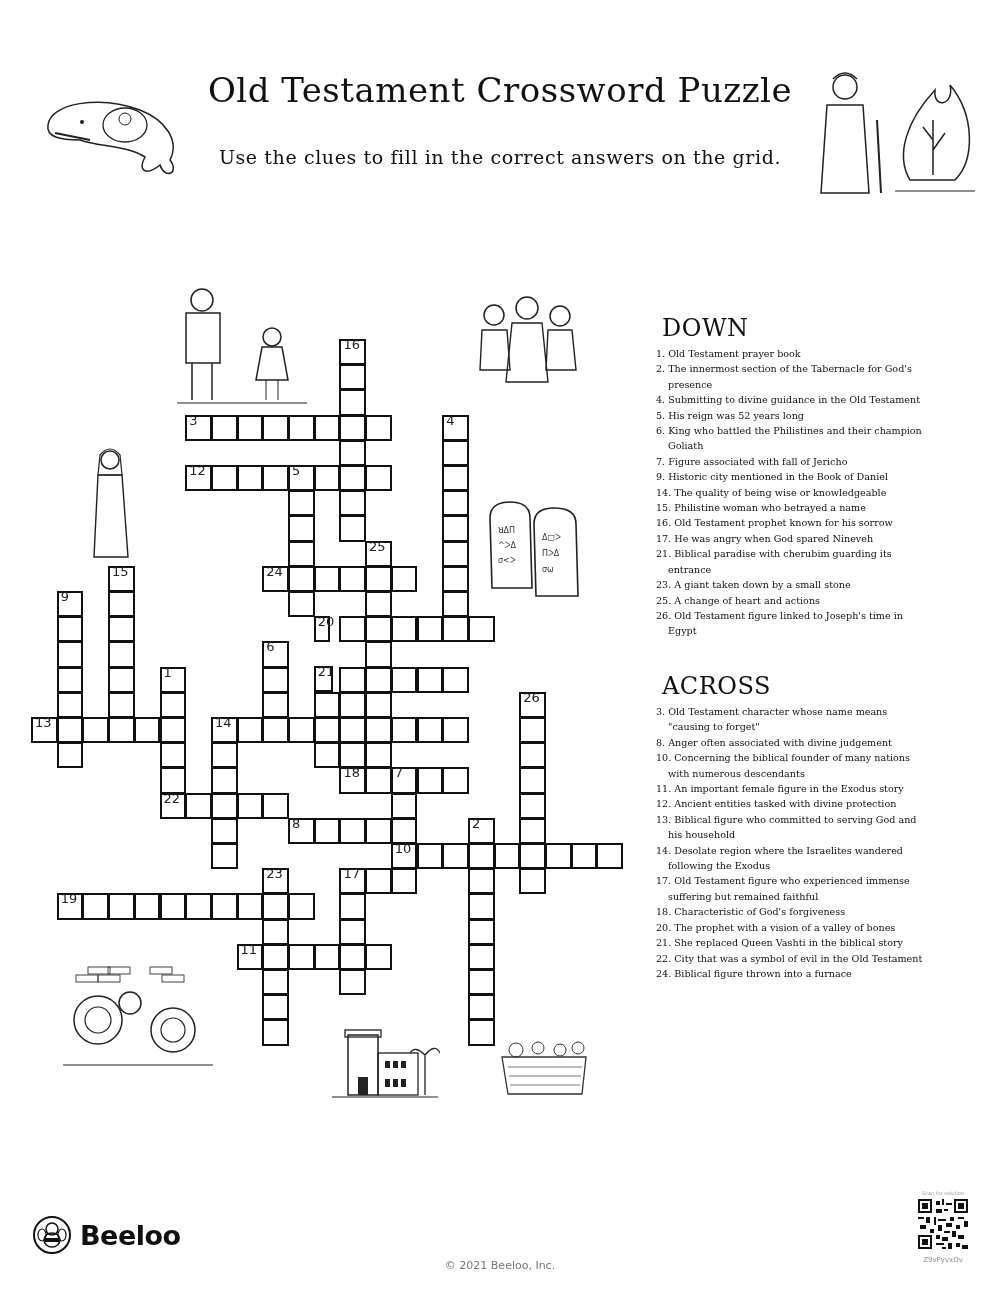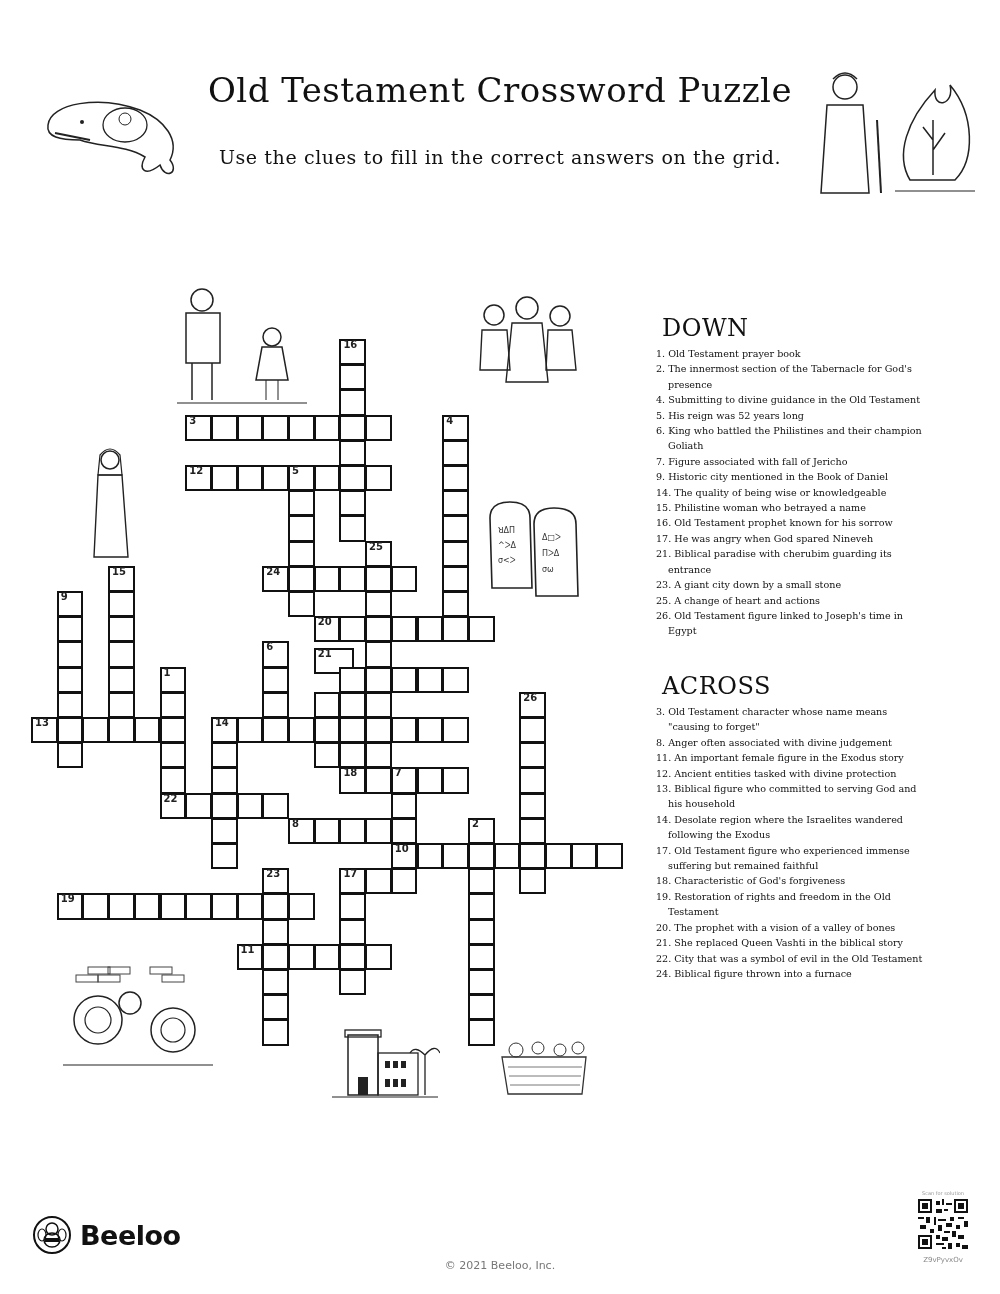--- a/index.html
+++ b/index.html
@@ -1,21 +1,21 @@
 <!DOCTYPE html>
 <html><head>
 <meta charset="utf-8">
 <style>
   html,body{margin:0;padding:0;background:#fff;}
   body{width:1000px;height:1294px;position:relative;overflow:hidden;font-family:"DejaVu Serif",serif;color:#111;}
   .title{position:absolute;left:0;width:1000px;top:70px;text-align:center;font-family:"DejaVu Serif",serif;font-size:34px;letter-spacing:0.5px;}
   .subtitle{position:absolute;left:190px;width:620px;top:146px;text-align:center;font-family:"DejaVu Serif",serif;font-size:19px;letter-spacing:0.6px;}
   .grid{position:absolute;left:32px;top:340px;width:620px;height:720px;}
   .cell{position:absolute;width:25.7px;height:25.2px;box-sizing:border-box;border:2px solid #111;background:#fff;margin-left:-1px;margin-top:-1px;}
-  .cell .num{position:absolute;left:2px;top:0px;font-family:"DejaVu Sans",sans-serif;font-size:10px;line-height:8px;color:#222;font-weight:bold;}
+  .cell .num{position:absolute;left:2px;top:0px;font-family:"DejaVu Sans",sans-serif;font-size:13px;line-height:8px;color:#222;}
   .clues{position:absolute;left:654px;width:270px;font-family:"DejaVu Serif",serif;}
   .clues h2{margin:0 0 4px 8px;font-size:24px;font-weight:normal;letter-spacing:0.5px;}
   .clue{font-size:9.6px;line-height:15.4px;padding-left:14px;text-indent:-12px;margin:0;}
   .clue .n{margin-right:3px;}
   #down{top:314px;}
   #across{top:672px;}
   .art{position:absolute;}
   .footer-logo{position:absolute;left:32px;top:1215px;display:flex;align-items:center;gap:8px;}
   .logo-mark{width:40px;height:40px;border:2px solid #111;border-radius:50%;box-sizing:border-box;position:relative;}
   .logo-text{font-family:"DejaVu Sans",sans-serif;font-weight:bold;font-size:27px;letter-spacing:-0.5px;}
@@ -185,42 +185,42 @@
     <div class="cell" style="left: 411.2px; top: 226.8px; width: 26.7px; height: 26.2px;"></div>
     <div class="cell" style="left: 25.7px; top: 252px; width: 26.7px; height: 26.2px;">
       <span class="num">9</span>
     </div>
     <div class="cell" style="left: 77.1px; top: 252px; width: 26.7px; height: 26.2px;"></div>
     <div class="cell" style="left: 257px; top: 252px; width: 26.7px; height: 26.2px;"></div>
     <div class="cell" style="left: 334.1px; top: 252px; width: 26.7px; height: 26.2px;"></div>
     <div class="cell" style="left: 411.2px; top: 252px; width: 26.7px; height: 26.2px;"></div>
     <div class="cell" style="left: 25.7px; top: 277.2px; width: 26.7px; height: 26.2px;"></div>
     <div class="cell" style="left: 77.1px; top: 277.2px; width: 26.7px; height: 26.2px;"></div>
-    <div class="cell" style="left: 282.7px; top: 277.2px; width: 26px; height: 26.2px;">
+    <div class="cell" style="left: 282.7px; top: 277.2px; width: 16px; height: 26.2px;">
       <span class="num">20</span>
     </div>
     <div class="cell" style="left: 308.4px; top: 277.2px; width: 26.7px; height: 26.2px;"></div>
     <div class="cell" style="left: 334.1px; top: 277.2px; width: 26.7px; height: 26.2px;"></div>
     <div class="cell" style="left: 359.8px; top: 277.2px; width: 26.7px; height: 26.2px;"></div>
     <div class="cell" style="left: 385.5px; top: 277.2px; width: 26.7px; height: 26.2px;"></div>
     <div class="cell" style="left: 411.2px; top: 277.2px; width: 26.7px; height: 26.2px;"></div>
     <div class="cell" style="left: 436.9px; top: 277.2px; width: 26.7px; height: 26.2px;"></div>
     <div class="cell" style="left: 25.7px; top: 302.4px; width: 26.7px; height: 26.2px;"></div>
     <div class="cell" style="left: 77.1px; top: 302.4px; width: 26.7px; height: 26.2px;"></div>
     <div class="cell" style="left: 231.3px; top: 302.4px; width: 26.7px; height: 26.2px;">
       <span class="num">6</span>
     </div>
     <div class="cell" style="left: 334.1px; top: 302.4px; width: 26.7px; height: 26.2px;"></div>
     <div class="cell" style="left: 25.7px; top: 327.6px; width: 26.7px; height: 26.2px;"></div>
     <div class="cell" style="left: 77.1px; top: 327.6px; width: 26.7px; height: 26.2px;"></div>
     <div class="cell" style="left: 128.5px; top: 327.6px; width: 26.7px; height: 26.2px;">
       <span class="num">1</span>
     </div>
     <div class="cell" style="left: 231.3px; top: 327.6px; width: 26.7px; height: 26.2px;"></div>
-    <div class="cell" style="left: 282.7px; top: 309px; width: 40px; height: 26.2px;">
+    <div class="cell" style="left: 282.7px; top: 327px; width: 19px; height: 26.2px;">
       <span class="num">21</span>
     </div>
     <div class="cell" style="left: 308.4px; top: 327.6px; width: 26.7px; height: 26.2px;"></div>
     <div class="cell" style="left: 334.1px; top: 327.6px; width: 26.7px; height: 26.2px;"></div>
     <div class="cell" style="left: 359.8px; top: 327.6px; width: 26.7px; height: 26.2px;"></div>
     <div class="cell" style="left: 385.5px; top: 327.6px; width: 26.7px; height: 26.2px;"></div>
     <div class="cell" style="left: 411.2px; top: 327.6px; width: 26.7px; height: 26.2px;"></div>
     <div class="cell" style="left: 25.7px; top: 352.8px; width: 26.7px; height: 26.2px;"></div>
     <div class="cell" style="left: 77.1px; top: 352.8px; width: 26.7px; height: 26.2px;"></div>
     <div class="cell" style="left: 128.5px; top: 352.8px; width: 26.7px; height: 26.2px;"></div>
@@ -357,37 +357,37 @@
       <p class="clue"><span class="n">4.</span><span>Submitting to divine guidance in the Old Testament</span></p>
       <p class="clue"><span class="n">5.</span><span>His reign was 52 years long</span></p>
       <p class="clue"><span class="n">6.</span><span>King who battled the Philistines and their champion Goliath</span></p>
       <p class="clue"><span class="n">7.</span><span>Figure associated with fall of Jericho</span></p>
       <p class="clue"><span class="n">9.</span><span>Historic city mentioned in the Book of Daniel</span></p>
       <p class="clue"><span class="n">14.</span><span>The quality of being wise or knowledgeable</span></p>
       <p class="clue"><span class="n">15.</span><span>Philistine woman who betrayed a name</span></p>
       <p class="clue"><span class="n">16.</span><span>Old Testament prophet known for his sorrow</span></p>
       <p class="clue"><span class="n">17.</span><span>He was angry when God spared Nineveh</span></p>
       <p class="clue"><span class="n">21.</span><span>Biblical paradise with cherubim guarding its entrance</span></p>
-      <p class="clue"><span class="n">23.</span><span>A giant city down by a small stone</span></p>
+      <p class="clue"><span class="n">23.</span><span>A giant taken down by a small stone</span></p>
       <p class="clue"><span class="n">25.</span><span>A change of heart and actions</span></p>
       <p class="clue"><span class="n">26.</span><span>Old Testament figure linked to Joseph's time in Egypt</span></p>
     </div>
 </div>
 <div class="clues" id="across">
   <h2>ACROSS</h2>
   <div id="across-list">
       <p class="clue"><span class="n">3.</span><span>Old Testament character whose name means "causing to forget"</span></p>
       <p class="clue"><span class="n">8.</span><span>Anger often associated with divine judgement</span></p>
+      <p class="clue"><span class="n">10.</span><span>Concerning the biblical founder of many nations with numerous descendants</span></p>
       <p class="clue"><span class="n">11.</span><span>An important female figure in the Exodus story</span></p>
       <p class="clue"><span class="n">12.</span><span>Ancient entities tasked with divine protection</span></p>
       <p class="clue"><span class="n">13.</span><span>Biblical figure who committed to serving God and his household</span></p>
       <p class="clue"><span class="n">14.</span><span>Desolate region where the Israelites wandered following the Exodus</span></p>
       <p class="clue"><span class="n">17.</span><span>Old Testament figure who experienced immense suffering but remained faithful</span></p>
       <p class="clue"><span class="n">18.</span><span>Characteristic of God's forgiveness</span></p>
-      <p class="clue"><span class="n">19.</span><span>Restoration of rights and freedom in the Old Testament</span></p>
       <p class="clue"><span class="n">20.</span><span>The prophet with a vision of a valley of bones</span></p>
       <p class="clue"><span class="n">21.</span><span>She replaced Queen Vashti in the biblical story</span></p>
       <p class="clue"><span class="n">22.</span><span>City that was a symbol of evil in the Old Testament</span></p>
       <p class="clue"><span class="n">24.</span><span>Biblical figure thrown into a furnace</span></p>
     </div>
 </div>
 
 <div class="footer-logo">
   <svg class="logo-mark" width="40" height="40" viewBox="0 0 40 40" style="border:none">
     <circle cx="20" cy="20" r="18" fill="none" stroke="#111" stroke-width="2"></circle>

